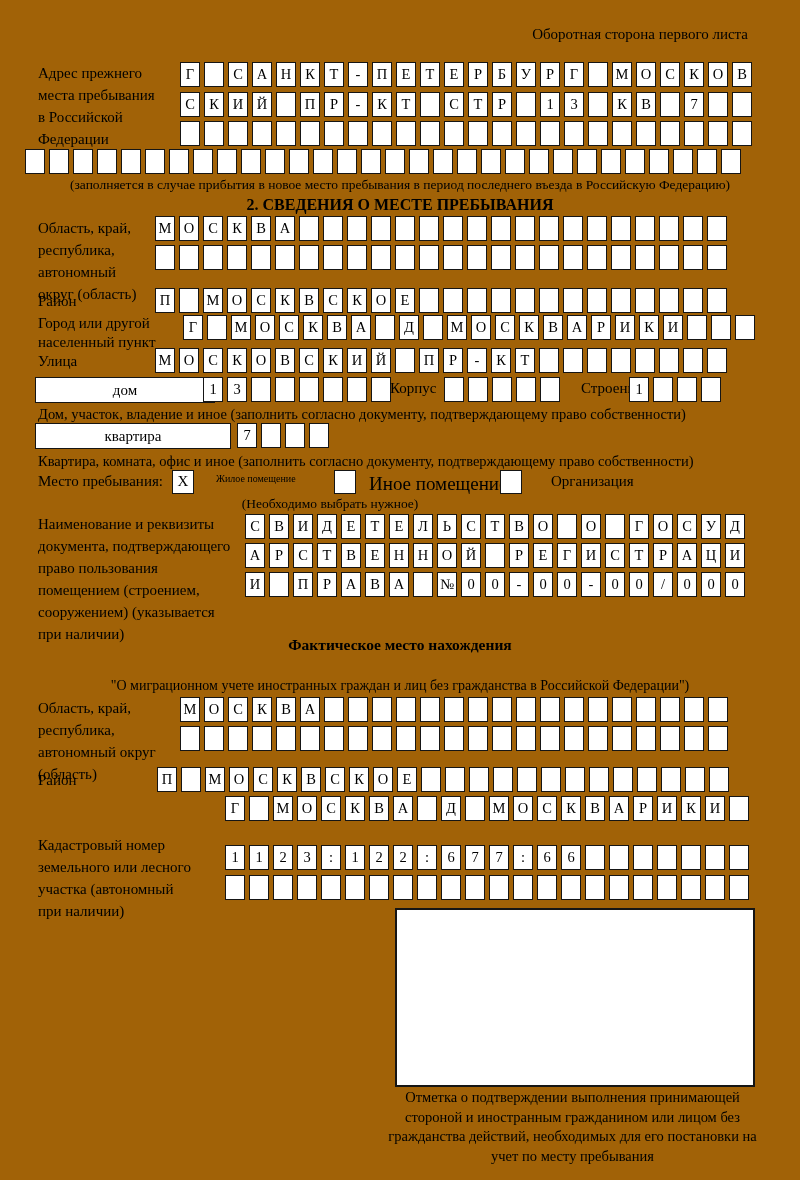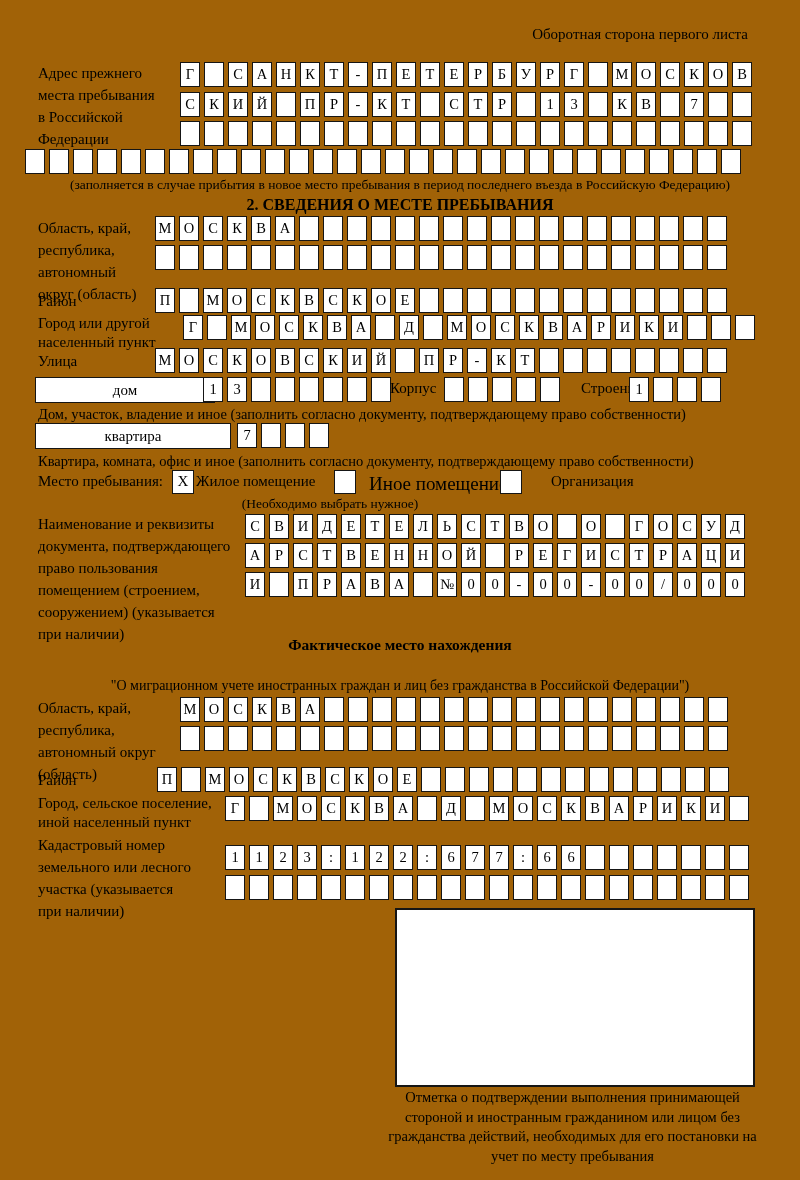--- a/index.html
+++ b/index.html
@@ -66,21 +66,21 @@
   <div class="abs" style="left:557px;top:380px;font-size:15px;margin-left:24px;">Строение</div>
   <div class="boxrow" style="left:629px;top:377px;"><span class="cbox">1</span><span class="cbox"></span><span class="cbox"></span><span class="cbox"></span></div>
   <div class="abs caption" style="left:38px;top:406px;width:760px;">Дом, участок, владение и иное (заполнить согласно документу, подтверждающему право собственности)</div>
 
   <div class="widebox" style="left:35px;top:423px;width:196px;height:26px;line-height:24px;">квартира</div>
   <div class="boxrow" style="left:237px;top:423px;"><span class="cbox">7</span><span class="cbox"></span><span class="cbox"></span><span class="cbox"></span></div>
   <div class="abs caption" style="left:38px;top:453px;width:760px;">Квартира, комната, офис и иное (заполнить согласно документу, подтверждающему право собственности)</div>
 
   <div class="abs" style="left:38px;top:473px;font-size:15px;text-align:right;">Место пребывания:</div>
   <span class="chk abs" style="left:172px;top:470px;">X</span>
-  <div class="abs" style="left:196px;top:473px;font-size:15px;">Жилое помещение</div>
+  <div class="abs" style="left:216px;top:473px;font-size:10px;">Жилое помещение</div>
   <span class="chk abs" style="left:334px;top:470px;"></span>
   <div class="abs" style="left:369px;top:473px;font-size:19px;">Иное помещение</div>
   <span class="chk abs" style="left:500px;top:470px;"></span>
   <div class="abs" style="left:551px;top:473px;font-size:15px;">Организация</div>
   <div class="abs note" style="left:190px;top:496px;width:280px;text-align:center;">(Необходимо выбрать нужное)</div>
 
   <div class="abs lbl" style="left:38px;top:513px;width:215px;">Наименование и реквизиты
 документа, подтверждающего
 право пользования
 помещением (строением,
@@ -96,27 +96,25 @@
   <div class="abs lbl" style="left:38px;top:697px;width:150px;">Область, край,
 республика,
 автономный округ
 (область)</div>
   <div class="boxrow" style="left:180px;top:697px;"><span class="cbox">М</span><span class="cbox">О</span><span class="cbox">С</span><span class="cbox">К</span><span class="cbox">В</span><span class="cbox">А</span><span class="cbox"></span><span class="cbox"></span><span class="cbox"></span><span class="cbox"></span><span class="cbox"></span><span class="cbox"></span><span class="cbox"></span><span class="cbox"></span><span class="cbox"></span><span class="cbox"></span><span class="cbox"></span><span class="cbox"></span><span class="cbox"></span><span class="cbox"></span><span class="cbox"></span><span class="cbox"></span><span class="cbox"></span></div>
   <div class="boxrow" style="left:180px;top:726px;"><span class="cbox"></span><span class="cbox"></span><span class="cbox"></span><span class="cbox"></span><span class="cbox"></span><span class="cbox"></span><span class="cbox"></span><span class="cbox"></span><span class="cbox"></span><span class="cbox"></span><span class="cbox"></span><span class="cbox"></span><span class="cbox"></span><span class="cbox"></span><span class="cbox"></span><span class="cbox"></span><span class="cbox"></span><span class="cbox"></span><span class="cbox"></span><span class="cbox"></span><span class="cbox"></span><span class="cbox"></span><span class="cbox"></span></div>
 
   <div class="abs lbl" style="left:38px;top:769px;">Район</div>
   <div class="boxrow" style="left:157px;top:767px;"><span class="cbox">П</span><span class="cbox"></span><span class="cbox">М</span><span class="cbox">О</span><span class="cbox">С</span><span class="cbox">К</span><span class="cbox">В</span><span class="cbox">С</span><span class="cbox">К</span><span class="cbox">О</span><span class="cbox">Е</span><span class="cbox"></span><span class="cbox"></span><span class="cbox"></span><span class="cbox"></span><span class="cbox"></span><span class="cbox"></span><span class="cbox"></span><span class="cbox"></span><span class="cbox"></span><span class="cbox"></span><span class="cbox"></span><span class="cbox"></span><span class="cbox"></span></div>
 
-  <div class="abs lbl-tight" style="left:38px;top:794px;width:200px;">Город, сельское поселение,
-иной населенный пункт</div>
   <div class="boxrow" style="left:225px;top:796px;"><span class="cbox">Г</span><span class="cbox"></span><span class="cbox">М</span><span class="cbox">О</span><span class="cbox">С</span><span class="cbox">К</span><span class="cbox">В</span><span class="cbox">А</span><span class="cbox"></span><span class="cbox">Д</span><span class="cbox"></span><span class="cbox">М</span><span class="cbox">О</span><span class="cbox">С</span><span class="cbox">К</span><span class="cbox">В</span><span class="cbox">А</span><span class="cbox">Р</span><span class="cbox">И</span><span class="cbox">К</span><span class="cbox">И</span><span class="cbox"></span></div>
 
   <div class="abs lbl" style="left:38px;top:834px;width:190px;">Кадастровый номер
 земельного или лесного
-участка (указывается
+участка (автономный
 при наличии)</div>
   <div class="boxrow" style="left:225px;top:845px;"><span class="cbox">1</span><span class="cbox">1</span><span class="cbox">2</span><span class="cbox">3</span><span class="cbox">:</span><span class="cbox">1</span><span class="cbox">2</span><span class="cbox">2</span><span class="cbox">:</span><span class="cbox">6</span><span class="cbox">7</span><span class="cbox">7</span><span class="cbox">:</span><span class="cbox">6</span><span class="cbox">6</span><span class="cbox"></span><span class="cbox"></span><span class="cbox"></span><span class="cbox"></span><span class="cbox"></span><span class="cbox"></span><span class="cbox"></span></div>
   <div class="boxrow" style="left:225px;top:875px;"><span class="cbox"></span><span class="cbox"></span><span class="cbox"></span><span class="cbox"></span><span class="cbox"></span><span class="cbox"></span><span class="cbox"></span><span class="cbox"></span><span class="cbox"></span><span class="cbox"></span><span class="cbox"></span><span class="cbox"></span><span class="cbox"></span><span class="cbox"></span><span class="cbox"></span><span class="cbox"></span><span class="cbox"></span><span class="cbox"></span><span class="cbox"></span><span class="cbox"></span><span class="cbox"></span><span class="cbox"></span></div>
 
   <div class="stampbox" style="left:395px;top:908px;width:356px;height:175px;"></div>
   <div class="abs caption center" style="left:380px;top:1088px;width:385px;line-height:19.5px;">Отметка о подтверждении выполнения принимающей стороной и иностранным гражданином или лицом без гражданства действий, необходимых для его постановки на учет по месту пребывания</div>
 
 </div>
 
 </body></html>

